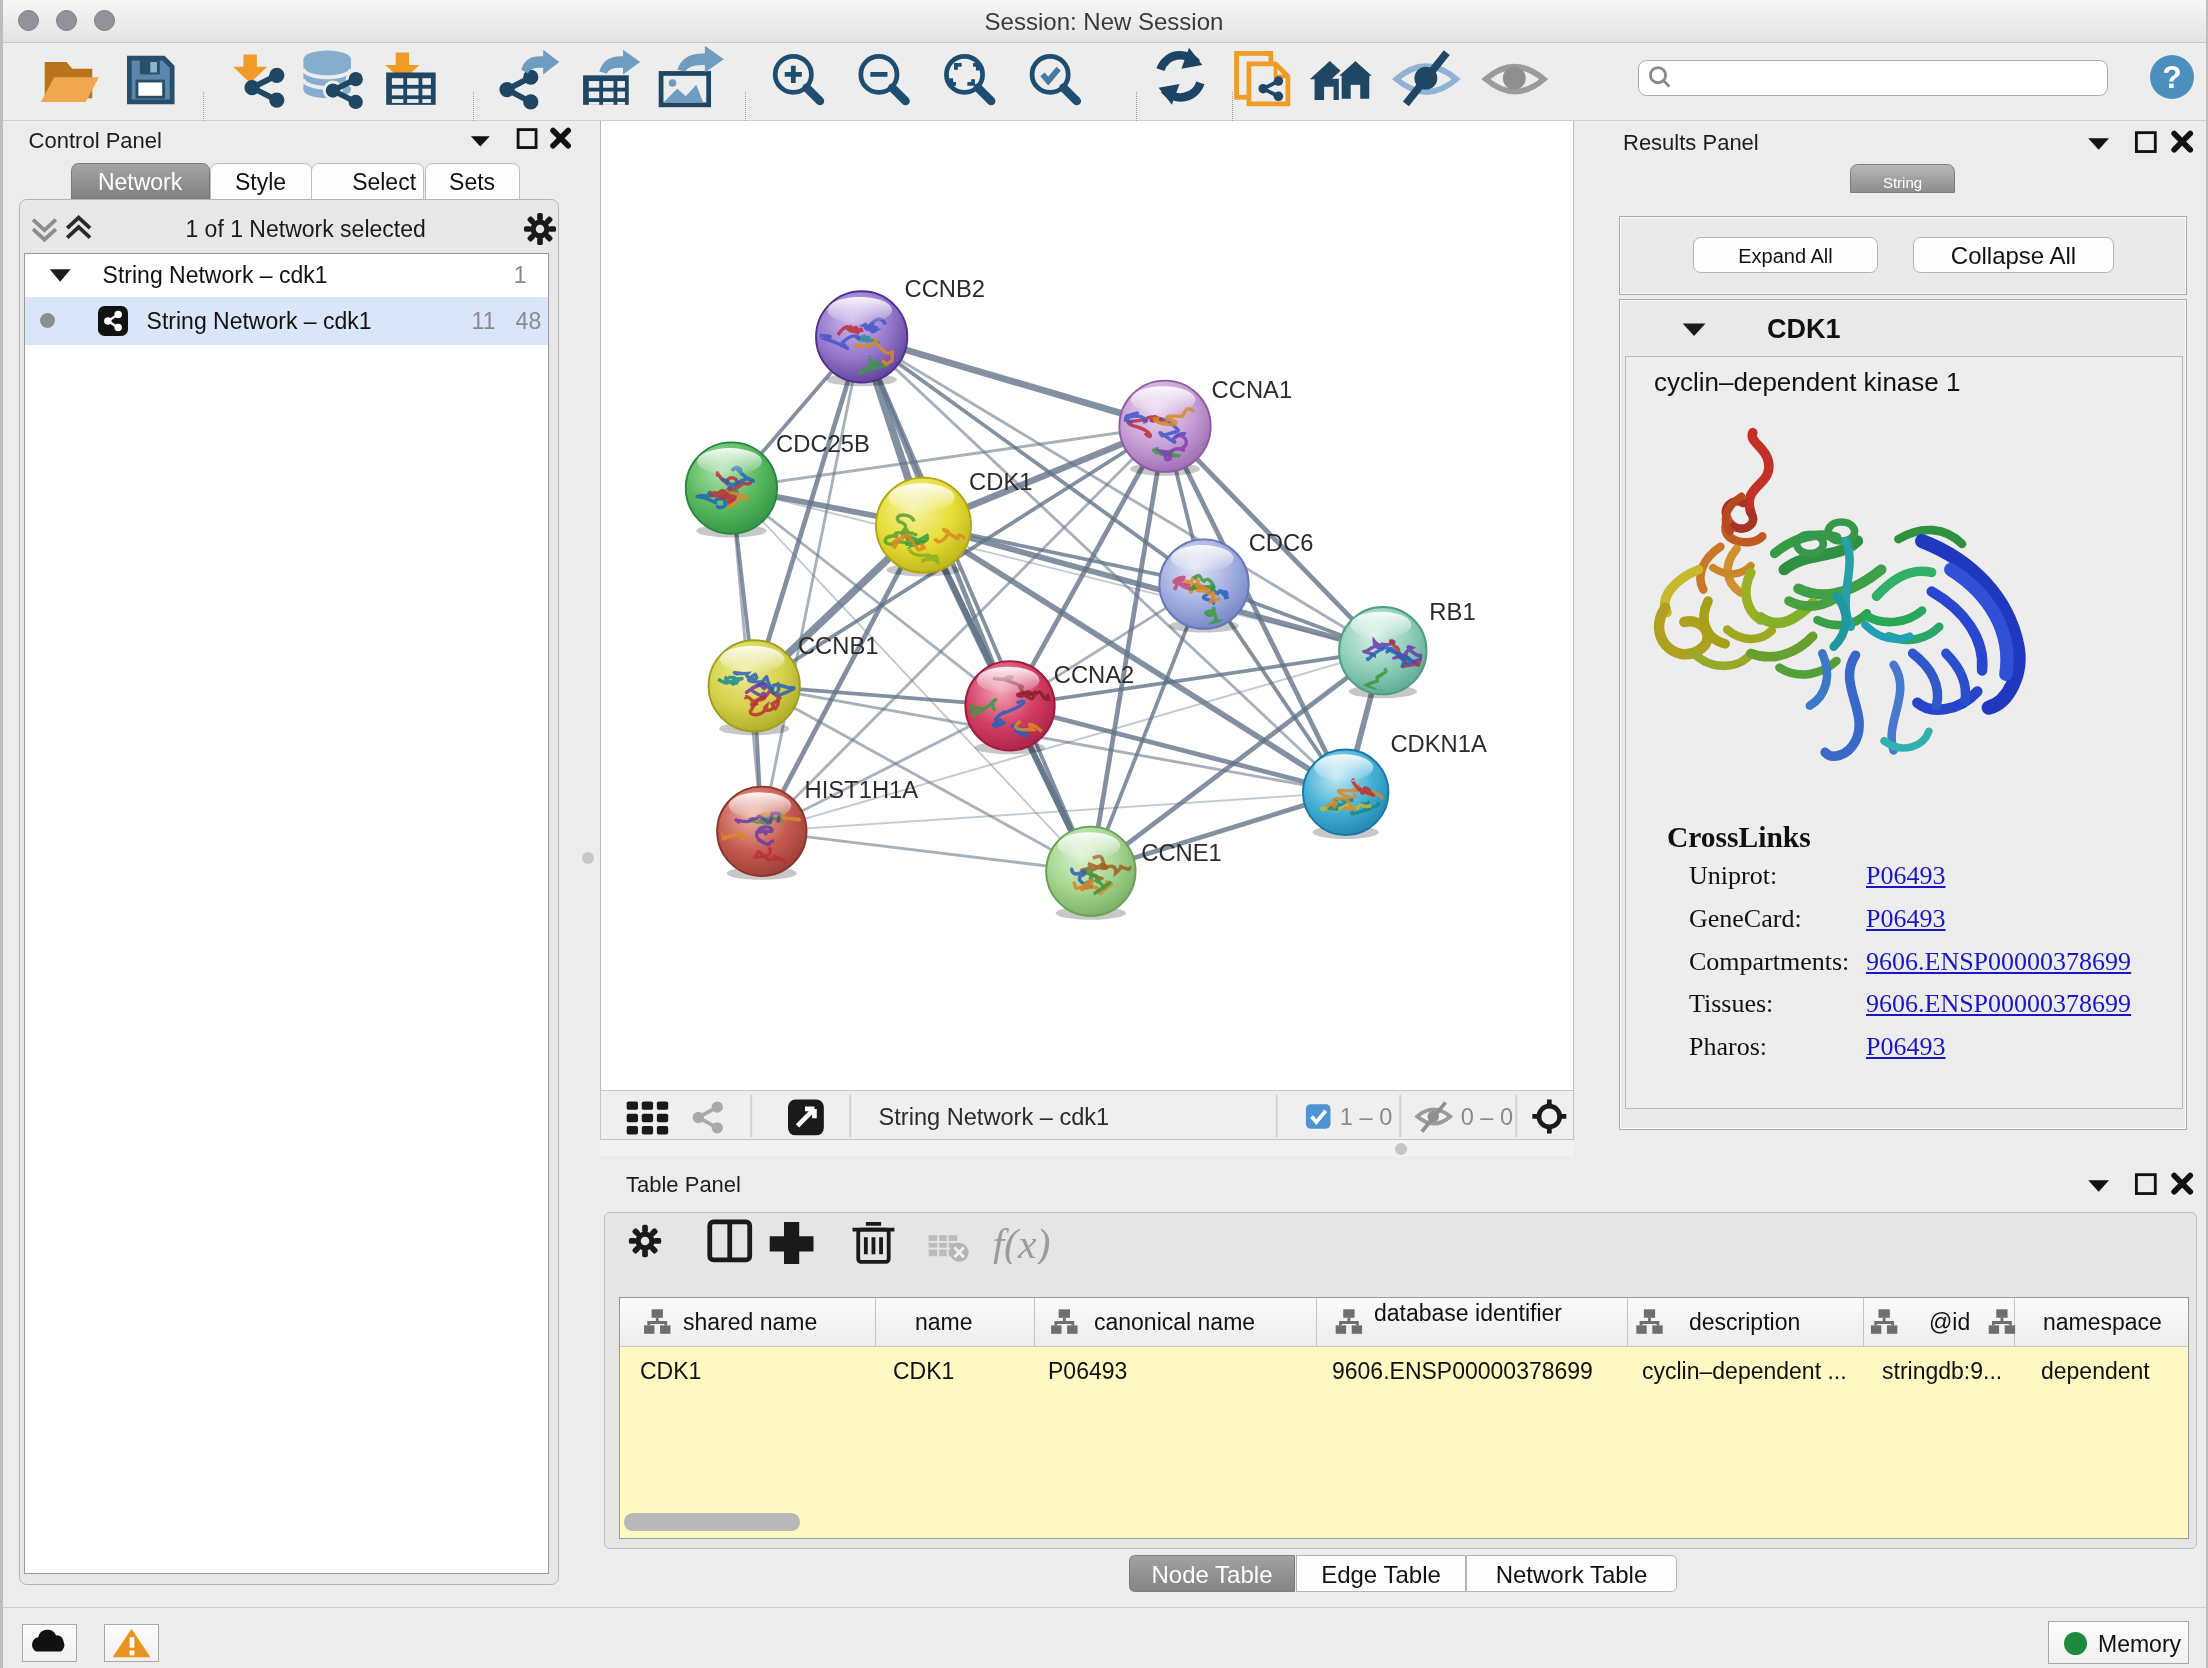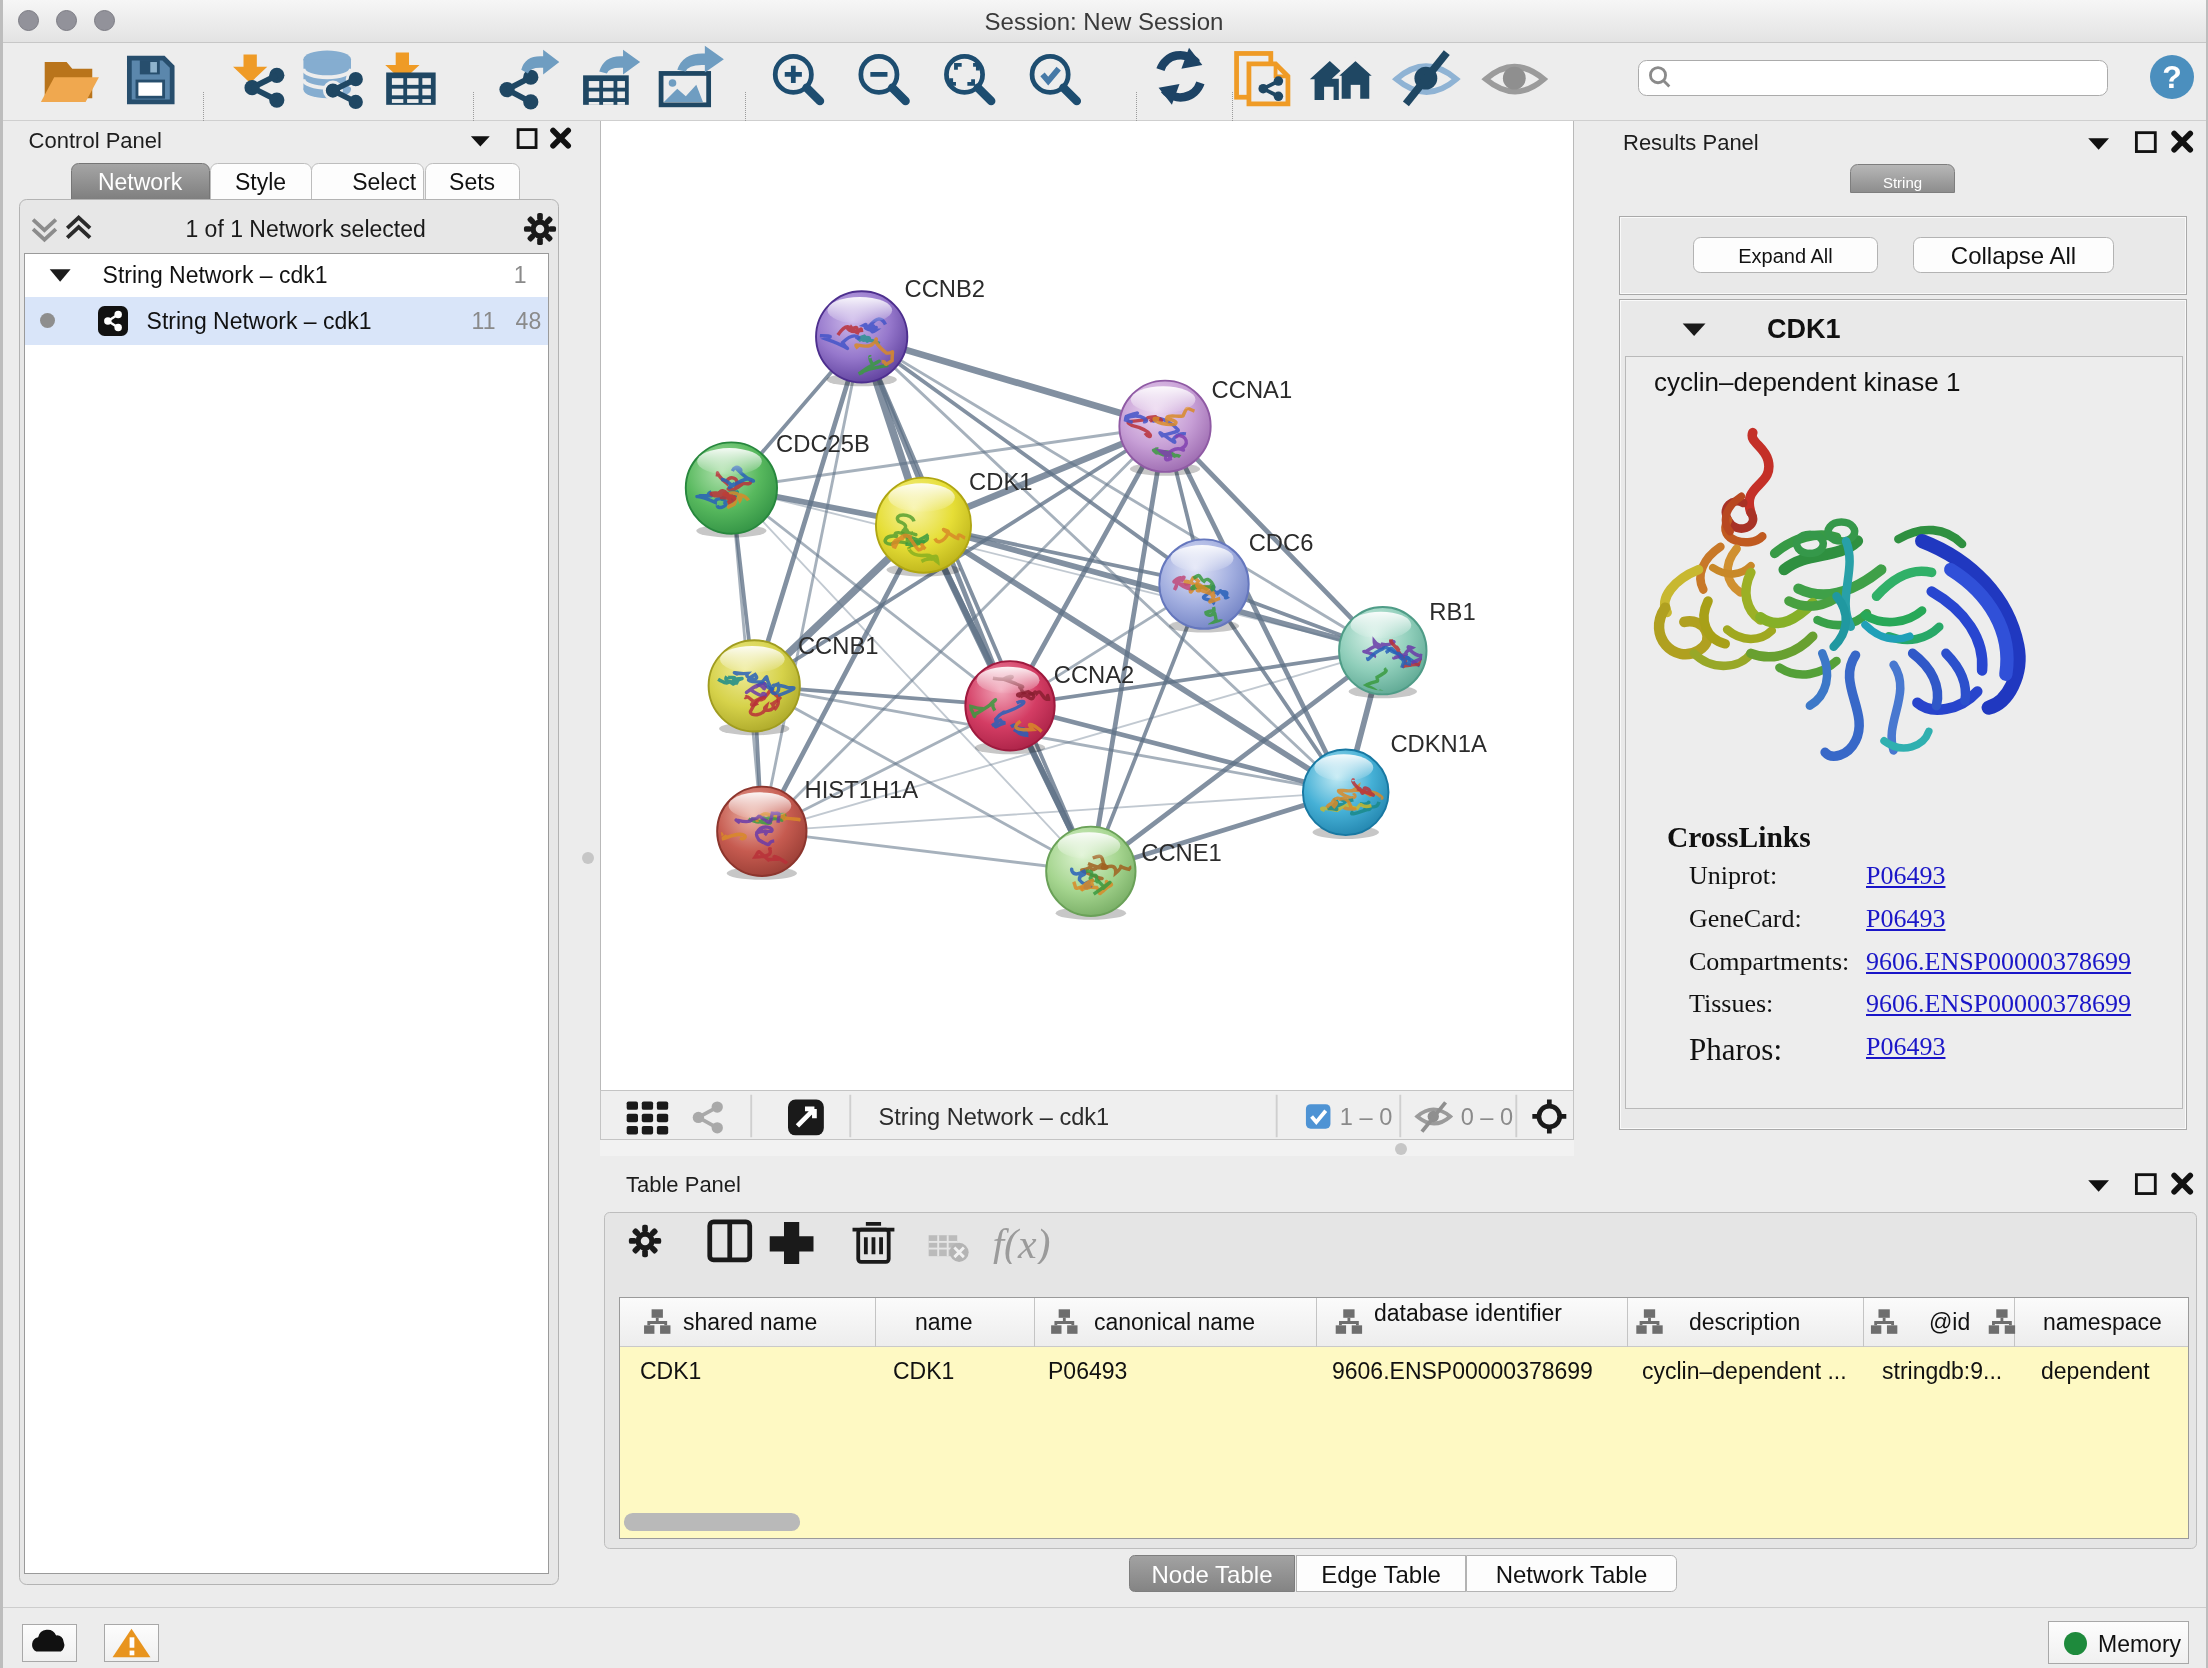--- a/index.html
+++ b/index.html
@@ -641,21 +641,21 @@
 </svg>
   <div style="position:absolute;left:85px;top:700px;font-family:'Liberation Serif',serif;font-size:29.5px;font-weight:bold;color:#111;">CrossLinks</div>
   <div style="position:absolute;left:107px;top:740px;font-family:'Liberation Serif',serif;font-size:26px;color:#111;">Uniprot:</div>
   <div class="link" style="position:absolute;left:284px;top:740px;font-family:'Liberation Serif',serif;font-size:26px;">P06493</div>
   <div style="position:absolute;left:107px;top:783px;font-family:'Liberation Serif',serif;font-size:26px;color:#111;">GeneCard:</div>
   <div class="link" style="position:absolute;left:284px;top:783px;font-family:'Liberation Serif',serif;font-size:26px;">P06493</div>
   <div style="position:absolute;left:107px;top:826px;font-family:'Liberation Serif',serif;font-size:26px;color:#111;">Compartments:</div>
   <div class="link" style="position:absolute;left:284px;top:826px;font-family:'Liberation Serif',serif;font-size:26px;">9606.ENSP00000378699</div>
   <div style="position:absolute;left:107px;top:868px;font-family:'Liberation Serif',serif;font-size:26px;color:#111;">Tissues:</div>
   <div class="link" style="position:absolute;left:284px;top:868px;font-family:'Liberation Serif',serif;font-size:26px;">9606.ENSP00000378699</div>
-  <div style="position:absolute;left:107px;top:911px;font-family:'Liberation Serif',serif;font-size:31px;color:#111;">Pharos:</div>
+  <div style="position:absolute;left:107px;top:911px;font-family:'Liberation Serif',serif;font-size:26px;color:#111;">Pharos:</div>
   <div class="link" style="position:absolute;left:284px;top:911px;font-family:'Liberation Serif',serif;font-size:26px;">P06493</div>
 </div>
 <div class="abs" id="tpanel">
   <div class="ptitle" style="position:absolute;left:57px;top:15px;">Table Panel</div>
   <svg width="114" height="34" style="position:absolute;left:1517px;top:12.4px;" viewBox="0 0 120 36">
     <path d="M2 12 l22 0 -11 12 Z" fill="#111"></path>
     <rect x="53" y="6" width="20" height="20" fill="none" stroke="#111" stroke-width="3"></rect>
     <path d="M93 7 L110 24 M110 7 L93 24" stroke="#111" stroke-width="6" stroke-linecap="round"></path>
   </svg>
   <div style="position:absolute;left:35px;top:55px;width:1593px;height:337px;background:#e5e5e5;border:1px solid #bdbdbd;border-radius:5.7px;"></div>

